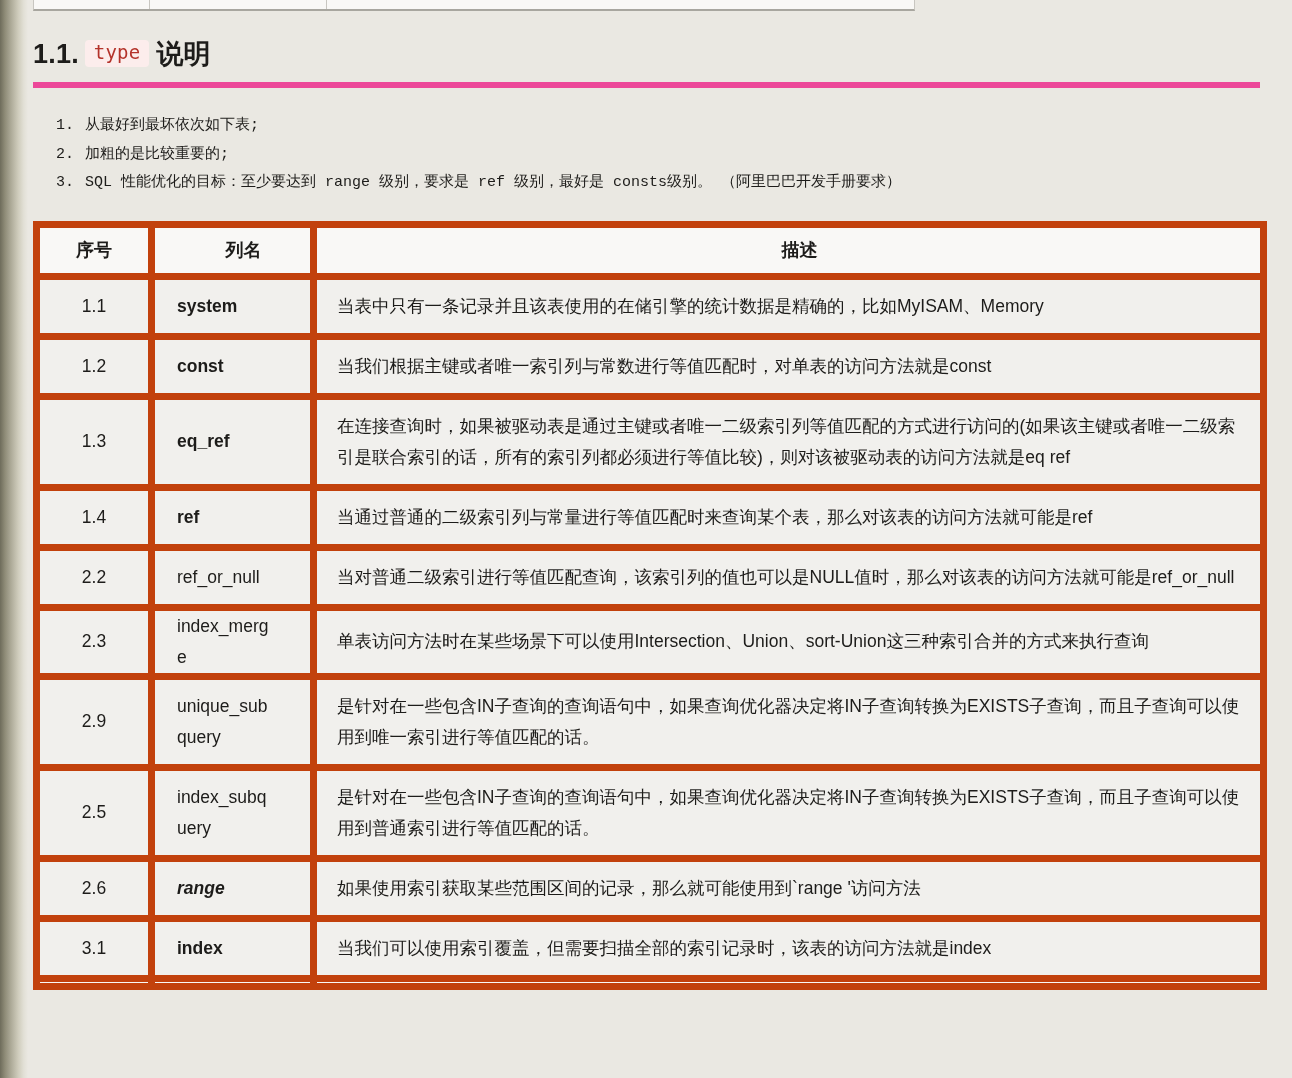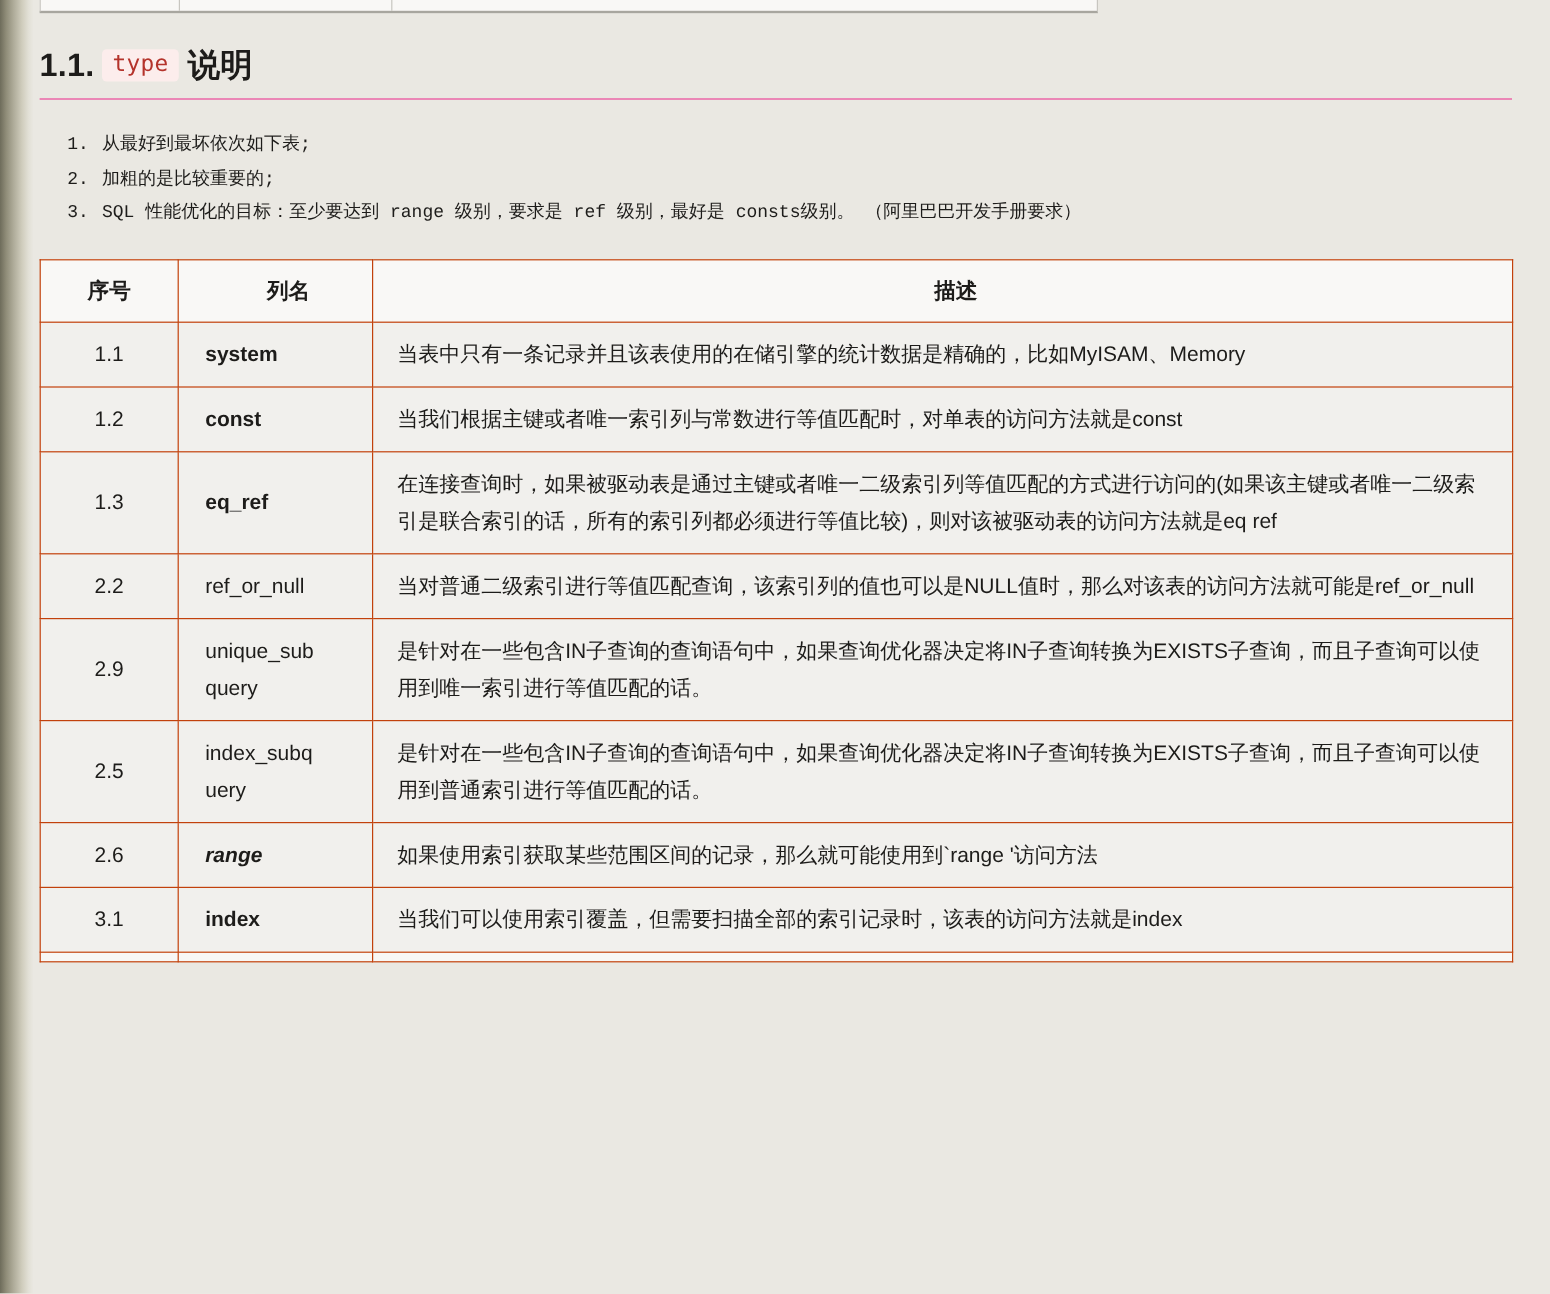--- a/index.html
+++ b/index.html
@@ -22,37 +22,37 @@
     border-left:1px solid #c8c6c0;border-right:1px solid #c8c6c0;
     border-bottom:2px solid #a8a69f;
   }
   .top-partial .v{position:absolute;top:0;width:1px;height:100%;background:#c8c6c0;}
   .top-partial .v1{left:115px;}
   .top-partial .v2{left:292px;}
 
   h1{
     margin:13px 0 0 0;padding:12px 0 10px 0;
     font-size:27px;font-weight:700;letter-spacing:.2px;
-    border-bottom:1px solid #ec4899;
+    border-bottom:6px solid #ec4899;
   }
   .code-chip{
     display:inline-block;margin:0 7px 0 6px;padding:1px 9px 4px 9px;
     font-family:"DejaVu Sans Mono","Liberation Mono",monospace;
     font-size:19px;font-weight:400;border-radius:4px;vertical-align:4px;
     background:var(--code-bg,#fcedec);color:var(--code-text,#b4332b);
   }
 
   ol.notes{margin:24px 0 0 0;padding:0 0 0 50px;font-size:15px;line-height:28.6px;font-family:Liberation Mono, monospace;}
   ol.notes li{padding-left:2px;}
 
   table.type-table{
     width:1227px;margin-top:23px;border-collapse:collapse;table-layout:fixed;
     font-size:17.5px;background:#f1f0ed;
   }
-  .type-table th,.type-table td{border:1px solid #c2410c;vertical-align:middle;box-sizing:border-box;}
+  .type-table th,.type-table td{border:7px solid #c2410c;vertical-align:middle;box-sizing:border-box;}
   .type-table thead th{
     background:#f9f8f6;height:52px;font-size:18px;font-weight:700;
     text-align:center;padding:0 0 0 22px;
   }
   .type-table thead th.c-no{text-align:center;padding:0;}
   td.no{ text-align:center;height:53px; }
   td.name{ padding:0 40px 0 22px;word-break:break-all;line-height:31px; }
   td.desc{ padding:11px 18px 11px 20px;line-height:31px; }
   .b{font-weight:700;}
   .bi{font-weight:700;font-style:italic;}
@@ -102,23 +102,33 @@
           <td class="no">1.2</td>
           <td class="name b">const</td>
           <td class="desc">当我们根据主键或者唯一索引列与常数进行等值匹配时，对单表的访问方法就是const</td>
         </tr>
         <tr>
           <td class="no">1.3</td>
           <td class="name b">eq_ref</td>
           <td class="desc">在连接查询时，如果被驱动表是通过主键或者唯一二级索引列等值匹配的方式进行访问的(如果该主键或者唯一二级索引是联合索引的话，所有的索引列都必须进行等值比较)，则对该被驱动表的访问方法就是eq ref</td>
         </tr>
         <tr>
+          <td class="no">1.4</td>
+          <td class="name b">ref</td>
+          <td class="desc">当通过普通的二级索引列与常量进行等值匹配时来查询某个表，那么对该表的访问方法就可能是ref</td>
+        </tr>
+        <tr>
           <td class="no">2.2</td>
           <td class="name">ref_or_null</td>
           <td class="desc">当对普通二级索引进行等值匹配查询，该索引列的值也可以是NULL值时，那么对该表的访问方法就可能是ref_or_null</td>
+        </tr>
+        <tr>
+          <td class="no">2.3</td>
+          <td class="name">index_merge</td>
+          <td class="desc">单表访问方法时在某些场景下可以使用Intersection、Union、sort-Union这三种索引合并的方式来执行查询</td>
         </tr>
         <tr>
           <td class="no">2.9</td>
           <td class="name">unique_subquery</td>
           <td class="desc">是针对在一些包含IN子查询的查询语句中，如果查询优化器决定将IN子查询转换为EXISTS子查询，而且子查询可以使用到唯一索引进行等值匹配的话。</td>
         </tr>
         <tr>
           <td class="no">2.5</td>
           <td class="name">index_subquery</td>
           <td class="desc">是针对在一些包含IN子查询的查询语句中，如果查询优化器决定将IN子查询转换为EXISTS子查询，而且子查询可以使用到普通索引进行等值匹配的话。</td>

